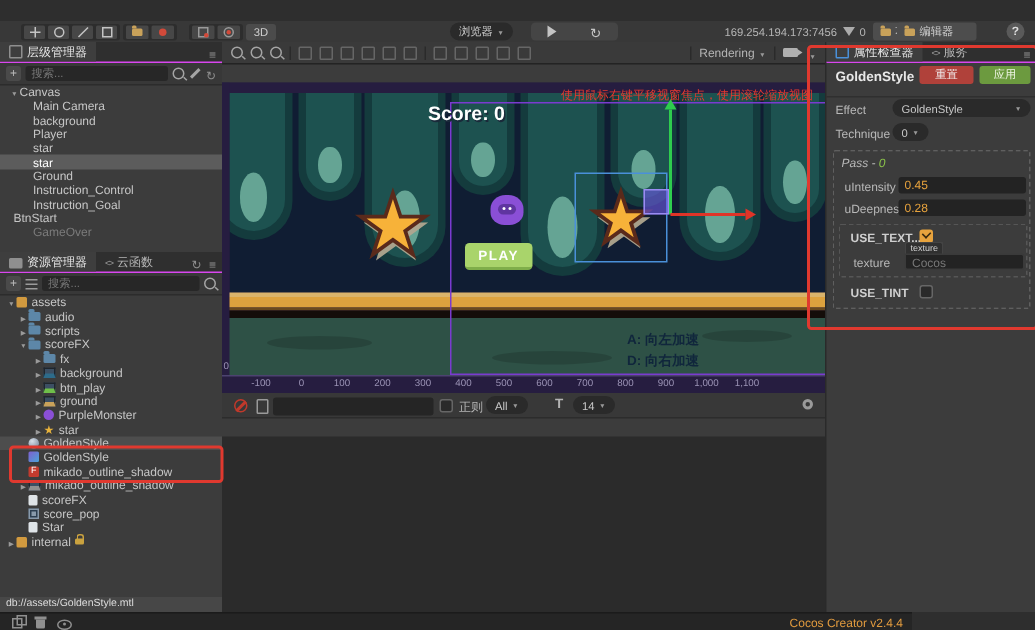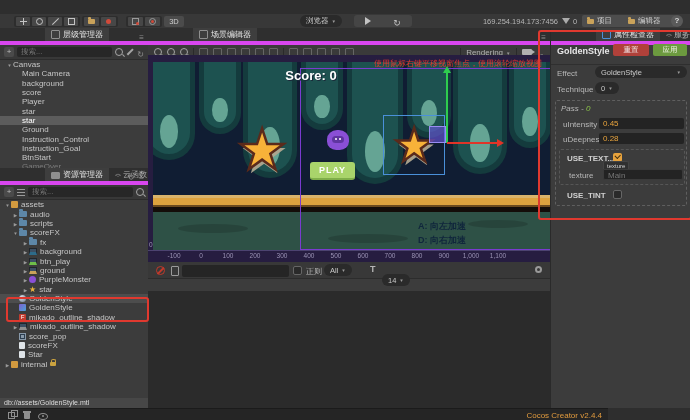--- a/index.html
+++ b/index.html
@@ -40,21 +40,21 @@
   .ip{position:absolute;left:440px;top:3px;width:118px;text-align:right;font-size:7.5px;color:#b5b5b5;white-space:nowrap;}
   .wifi-tri{position:absolute;left:562px;top:4px;width:0;height:0;border-left:4px solid transparent;border-right:4px solid transparent;border-top:6px solid #ababab;}
   .conncount{position:absolute;left:573px;top:3px;font-size:7.5px;color:#b5b5b5;}
   .tb-btn-lab{position:absolute;top:1px;height:12px;background:#4d4d4d;border-radius:2px;display:flex;align-items:center;gap:3px;padding:0 5px;font-size:7.5px;color:#cfcfcf;white-space:nowrap;}
   .helpbtn{position:absolute;left:671px;top:1px;width:12px;height:12px;border-radius:50%;background:#5a5a5a;color:#ddd;
            font-size:8px;font-weight:bold;text-align:center;line-height:12px;}
   .helpbtn::before{content:"?";}
 
   
   .panel{position:absolute;background:#3c3c3c;}
-  .tabbar{height:13px;background:#2f2f2f;border-bottom:4px solid #d946ef;display:flex;align-items:stretch;position:relative;padding-left:45px;}
+  .tabbar{height:13px;background:#2f2f2f;border-bottom:1px solid #d946ef;display:flex;align-items:stretch;position:relative;}
   .tab{display:flex;align-items:center;gap:3px;padding:0 6px;font-size:8px;color:#b5b5b5;white-space:nowrap;}
   .tab.active{background:#3e3e3e;color:#e6e6e6;}
   .menu-i::before{content:"≡";font-size:8px;color:#8f8f8f;}
   .tbar-right{position:absolute;right:4px;top:0;height:13px;display:flex;align-items:center;gap:5px;}
   .refresh-i::before{content:"↻";font-size:8px;color:#8f8f8f;}
   .code-i::before{content:"<>";font-size:6px;color:#9a9a9a;letter-spacing:-1px;}
   .searchrow{height:14px;background:#383838;border-bottom:1px solid #2c2c2c;display:flex;align-items:center;gap:3px;padding:0 4px;}
   .sbtn{width:10px;height:10px;background:#4a4a4a;border-radius:2px;color:#bbb;font-size:8px;line-height:10px;text-align:center;flex:none;}
   .plus-i::before{content:"+";}
   .sort-i{position:relative;width:8px;height:8px;flex:none;}
@@ -145,21 +145,21 @@
   .con-input{position:absolute;left:34px;top:2.5px;width:103px;height:10px;background:#252525;border-radius:2px;border:none;}
   .cb{width:9px;height:9px;border-radius:2px;box-sizing:border-box;position:relative;}
   .cb.off{background:#2a2a2a;border:1px solid #666;}
   .cb.on{background:#e8a33d;}
   .cb.on::after{content:"";position:absolute;left:2px;top:1.5px;width:4px;height:2.5px;border-left:1.5px solid #3a2a10;border-bottom:1.5px solid #3a2a10;transform:rotate(-45deg);}
   .con-cb{position:absolute;left:145px;top:3.5px;}
   .con-reg{position:absolute;left:158px;top:4px;font-size:8px;color:#b5b5b5;}
   .con-all{position:absolute;left:176px;top:2px;}
   .tsize-i{position:absolute;left:222px;top:2px;font-size:9px;color:#b5b5b5;font-weight:bold;}
   .tsize-i::before{content:"T";}
-  .con-14{position:absolute;left:234px;top:12px;}
+  .con-14{position:absolute;left:234px;top:2px;}
   .gear-i{width:7px;height:7px;border:2px solid #9a9a9a;border-radius:50%;box-sizing:border-box;}
   .con-gear{position:absolute;right:8px;top:4px;}
   .con-content{position:absolute;left:0;top:29px;width:402px;bottom:0;background:#2b2b2b;}
 
   
   .insp{border-left:1px solid #2a2a2a;}
   .insp-name{position:absolute;left:6px;top:18px;font-size:9px;font-weight:bold;color:#e8e8e8;}
   .ibtn{position:absolute;top:16px;height:12px;border-radius:2px;color:#f0e8e8;font-size:7.5px;text-align:center;line-height:12px;}
   .ibtn.reset{left:62px;width:36px;background:#b0413a;}
   .ibtn.apply{left:102px;width:34px;background:#6c9a3f;color:#eef4e4;}
@@ -238,21 +238,21 @@
       <span class="play-tri"></span>
       <span class="refresh-g"></span>
     </div>
     <div class="ip">169.254.194.173:7456</div>
     <span class="wifi-tri"></span>
     <span class="conncount">0</span>
     <div class="tb-btn-lab" style="left:582px;width:37px;">
       <span class="mini-folder"></span>
       <span>项目</span>
     </div>
-    <div class="tb-btn-lab" style="left:623px;width:43px;">
+    <div class="tb-btn-lab" style="left:598px;width:43px;">
       <span class="mini-folder"></span>
       <span>编辑器</span>
     </div>
     <div class="helpbtn"></div>
   </div>
 
   <div class="panel" style="left:0;top:28px;width:148px;height:140px;border-right:1px solid #2a2a2a;">
     <div class="tabbar">
       <div class="tab active">
         <span class="tab-mini"></span>
@@ -274,41 +274,38 @@
           <span class="caret open"></span>
           <span>Canvas</span>
         </div>
       <div class="trow" style="padding-left:22px;">
           <span>Main Camera</span>
         </div>
       <div class="trow" style="padding-left:22px;">
           <span>background</span>
         </div>
       <div class="trow" style="padding-left:22px;">
-          <span>score</span>
-        </div>
-      <div class="trow" style="padding-left:22px;">
           <span>Player</span>
         </div>
       <div class="trow" style="padding-left:22px;">
           <span>star</span>
         </div>
       <div class="trow sel" style="padding-left:22px;">
           <span>star</span>
         </div>
       <div class="trow" style="padding-left:22px;">
           <span>Ground</span>
         </div>
       <div class="trow" style="padding-left:22px;">
           <span>Instruction_Control</span>
         </div>
       <div class="trow" style="padding-left:22px;">
           <span>Instruction_Goal</span>
         </div>
-      <div class="trow" style="padding-left:22px;">
+      <div class="trow" style="padding-left:9px;">
           <span>BtnStart</span>
         </div>
       <div class="trow dim" style="padding-left:22px;">
           <span>GameOver</span>
         </div>
     </div>
   </div>
 
   <div class="panel" style="left:0;top:168px;width:148px;height:230px;border-right:1px solid #2a2a2a;">
     <div class="tabbar">
@@ -393,50 +390,41 @@
       <div class="trow arow" style="padding-left:19px;">
           <span class="ticon font-i"></span>
           <span>mikado_outline_shadow</span>
         </div>
       <div class="trow arow" style="padding-left:12px;">
           <span class="caret closed"></span>
           <span class="ticon img-i" style="--c:#8f8f8f;"></span>
           <span>mikado_outline_shadow</span>
         </div>
       <div class="trow arow" style="padding-left:19px;">
+          <span class="ticon file-i"></span>
+          <span>scoreFX</span>
+        </div>
+      <div class="trow arow" style="padding-left:19px;">
           <span class="ticon anim-i"></span>
           <span>score_pop</span>
-        </div>
-      <div class="trow arow" style="padding-left:19px;">
-          <span class="ticon file-i"></span>
-          <span>scoreFX</span>
         </div>
       <div class="trow arow" style="padding-left:19px;">
           <span class="ticon file-i"></span>
           <span>Star</span>
         </div>
       <div class="trow arow" style="padding-left:4px;">
           <span class="caret closed"></span>
           <span class="ticon cube-i"></span>
           <span>internal</span>
           <span class="lock-i"></span>
         </div>
     </div>
   </div>
 
   <div class="panel" style="left:148px;top:28px;width:402px;height:234px;">
-    <div class="tabbar">
-      <div class="tab active">
-        <span class="tab-mini"></span>
-        <span>场景编辑器</span>
-      </div>
-      <div class="tbar-right">
-          <span class="menu-i"></span>
-        </div>
-    </div>
     <div class="scene-toolbar">
       <span class="mag-i"></span>
       <span class="mag-i"></span>
       <span class="mag-i"></span>
       <span class="vsep"></span>
       <span class="ph-i"></span>
       <span class="ph-i"></span>
       <span class="ph-i"></span>
       <span class="ph-i"></span>
       <span class="ph-i"></span>
@@ -593,21 +581,21 @@
     <span class="ilabel" style="left:12px;top:92px;">uIntensity</span>
     <div class="vinput" style="top:90px;">0.45</div>
     <span class="ilabel" style="left:12px;top:107px;">uDeepness</span>
     <div class="vinput" style="top:105px;">0.28</div>
 
     <div class="subbox"></div>
     <span class="ilabel boldlab" style="left:16px;top:126px;">USE_TEXT...</span>
     <span class="cb on" style="position:absolute;left:62px;top:124.5px;"></span>
     <span class="tex-chip">texture</span>
     <span class="ilabel" style="left:18px;top:143px;">texture</span>
-    <div class="tex-input">Main</div>
+    <div class="tex-input">Cocos</div>
     <span class="ilabel boldlab" style="left:16px;top:163px;">USE_TINT</span>
     <span class="cb off" style="position:absolute;left:62px;top:161.5px;"></span>
   </div>
 
   <div class="pathbar">db://assets/GoldenStyle.mtl</div>
   <div class="bottombar">
     <span class="copy-i"></span>
     <span class="trash-i"></span>
     <span class="eye-i"></span>
     <span class="version">Cocos Creator v2.4.4</span>

